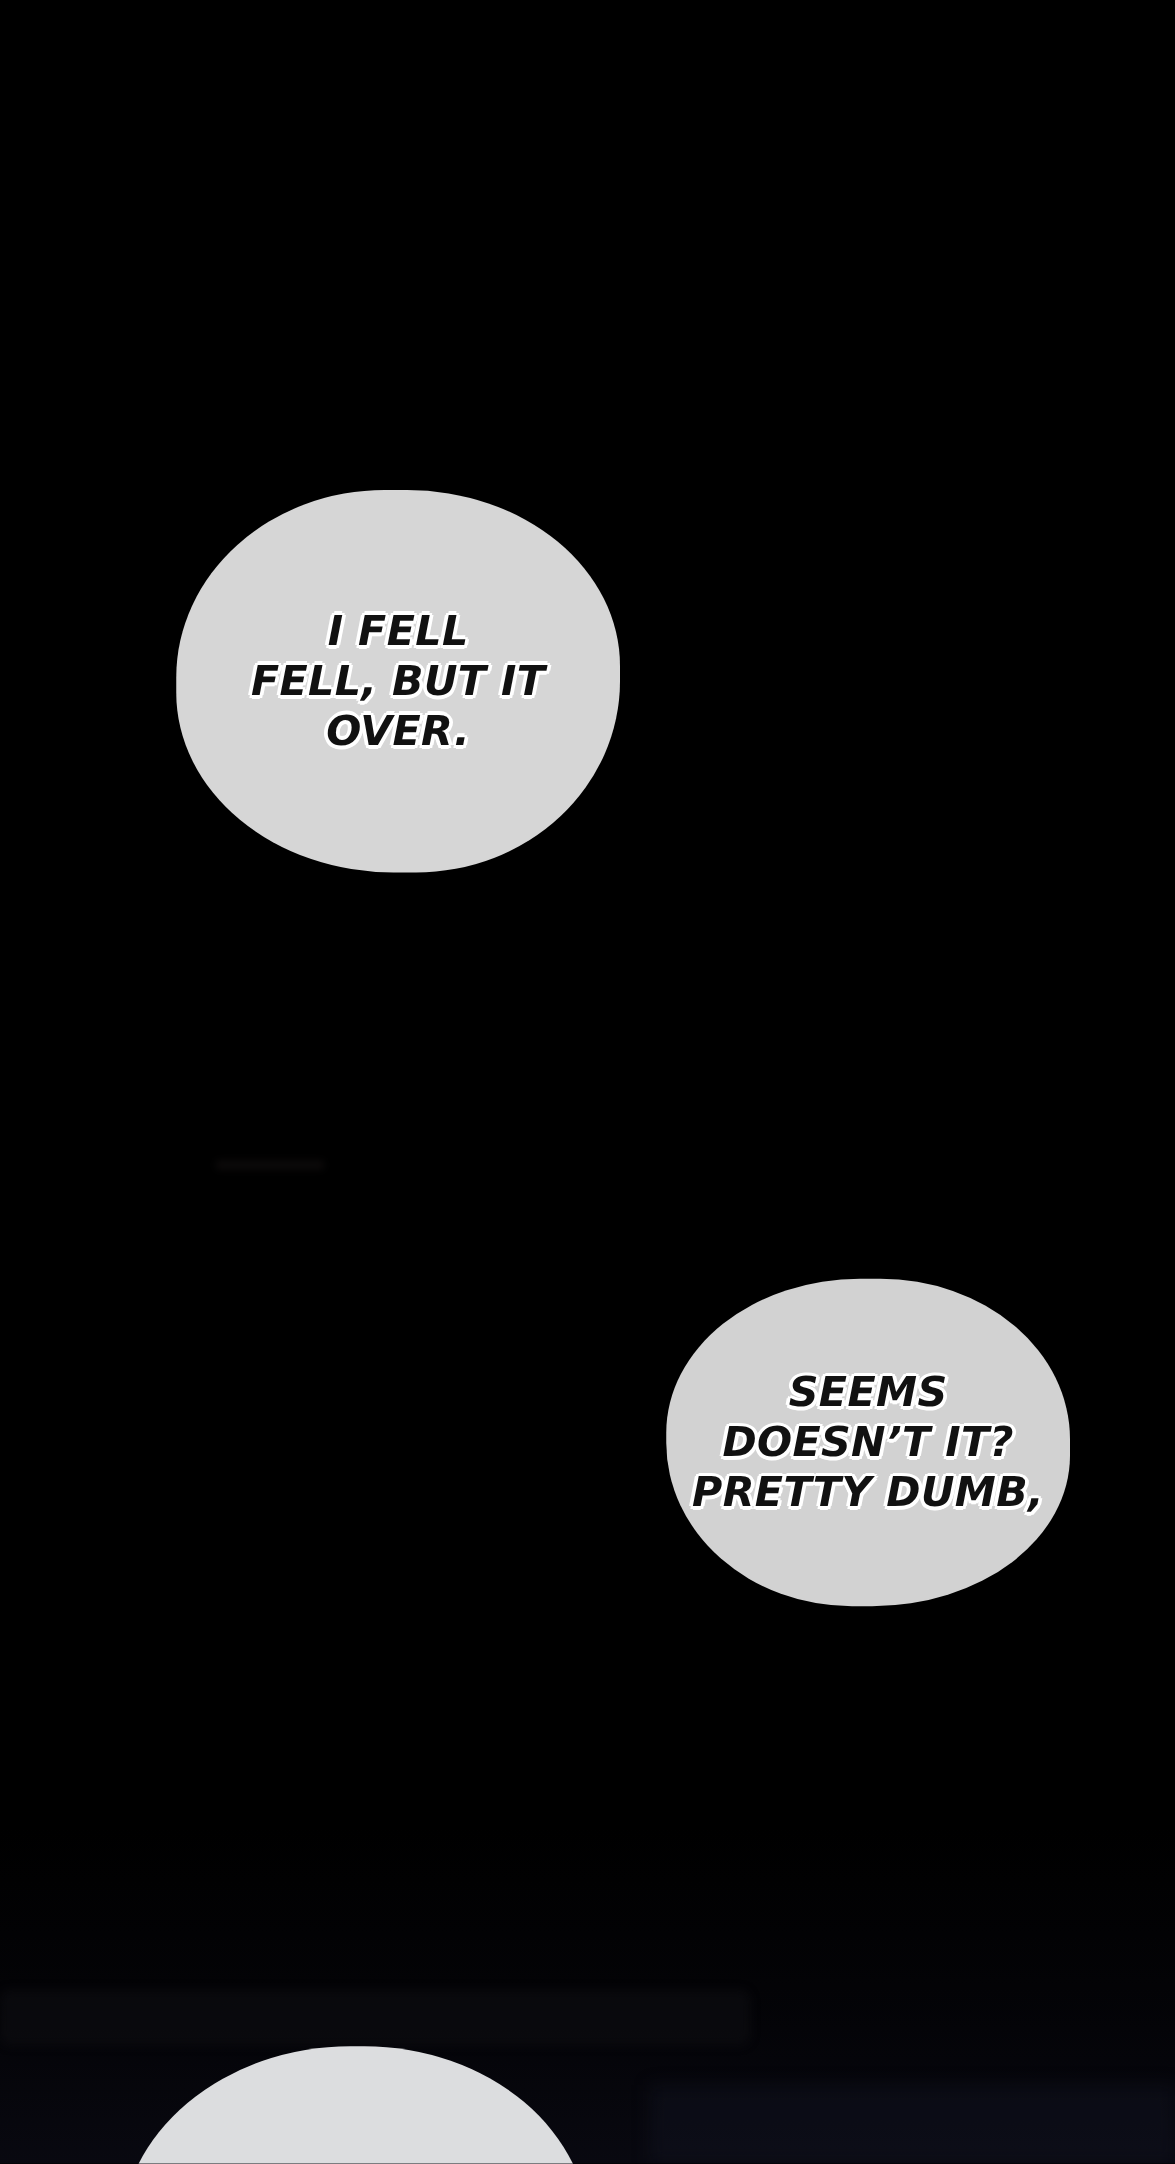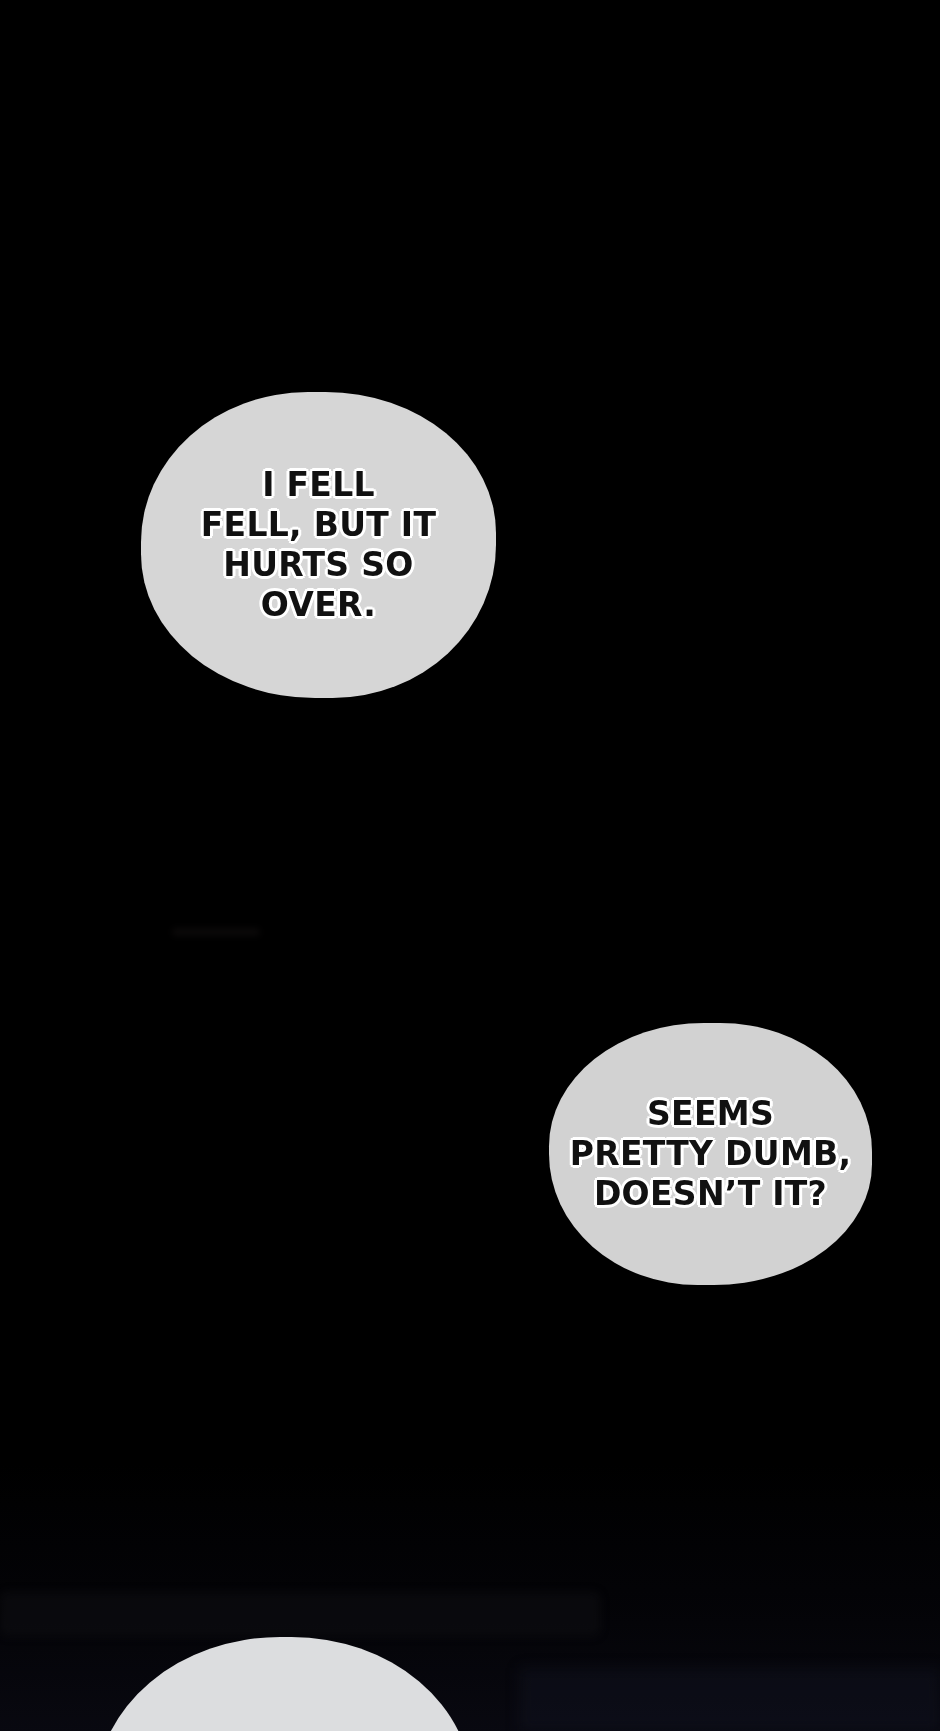--- a/index.html
+++ b/index.html
@@ -70,21 +70,21 @@
   }
   .bubble-1 {
     left: 141px;
     top: 392px;
     width: 355px;
     height: 306px;
     background: var(--bubble1-fill, #d6d6d6);
     border-radius: 47% 48% 46% 49% / 49% 46% 50% 47%;
   }
   .bubble-2 {
-    left: 549px;
+    left: 533px;
     top: 1023px;
     width: 323px;
     height: 262px;
     background: var(--bubble2-fill, #d2d2d2);
     border-radius: 48% 47% 49% 46% / 47% 49% 46% 50%;
   }
   .bubble-3 {
     left: 96px;
     top: 1637px;
     width: 376px;
@@ -105,44 +105,44 @@
        3px  0   0 var(--text-halo, #fff),
       -3px  0   0 var(--text-halo, #fff),
        2px  2px 0 var(--text-halo, #fff),
       -2px  2px 0 var(--text-halo, #fff),
        2px -2px 0 var(--text-halo, #fff),
       -2px -2px 0 var(--text-halo, #fff);
   }
   .speech-line {
     display: block;
     white-space: nowrap;
+    font-style: italic;
   }
 </style>
 </head>
 <body>
 
 <div class="panel">
 
   <div class="bottom-haze"></div>
   <div class="silhouette-band"></div>
   <div class="silhouette-blocks"></div>
   <div class="faint-streak"></div>
 
   <div class="bubble bubble-1">
     <div class="speech-text">
       <span class="speech-line">I FELL</span>
       <span class="speech-line">FELL, BUT IT</span>
-      <span class="speech-line">HURTS SO</span>
       <span class="speech-line">OVER.</span>
     </div>
   </div>
 
   <div class="bubble bubble-2">
     <div class="speech-text">
       <span class="speech-line">SEEMS</span>
+      <span class="speech-line">DOESN’T IT?</span>
       <span class="speech-line">PRETTY DUMB,</span>
-      <span class="speech-line">DOESN’T IT?</span>
     </div>
   </div>
 
   <div class="bubble bubble-3"></div>
 
 </div>
 
 </body></html>

